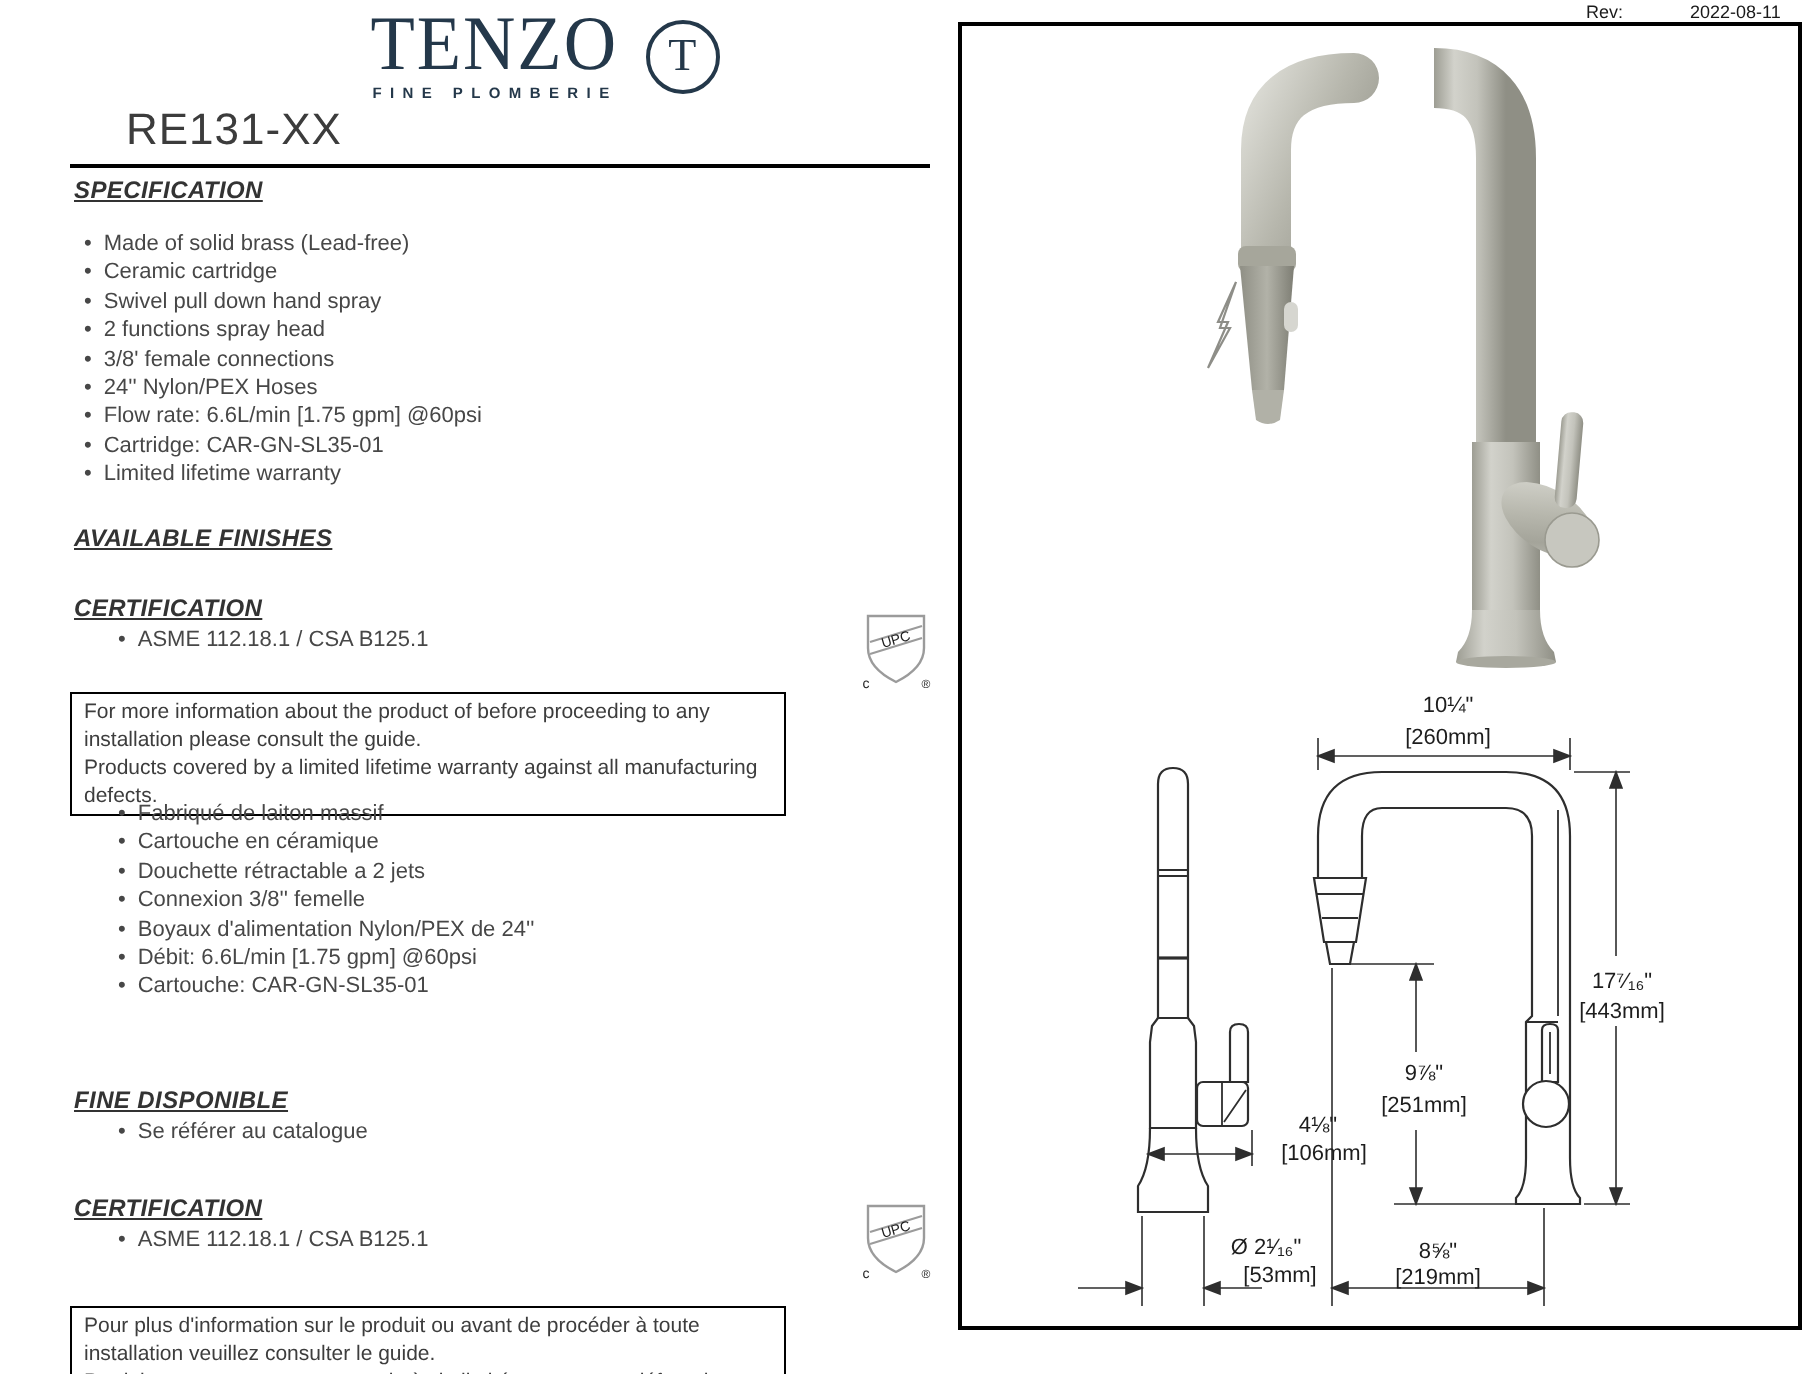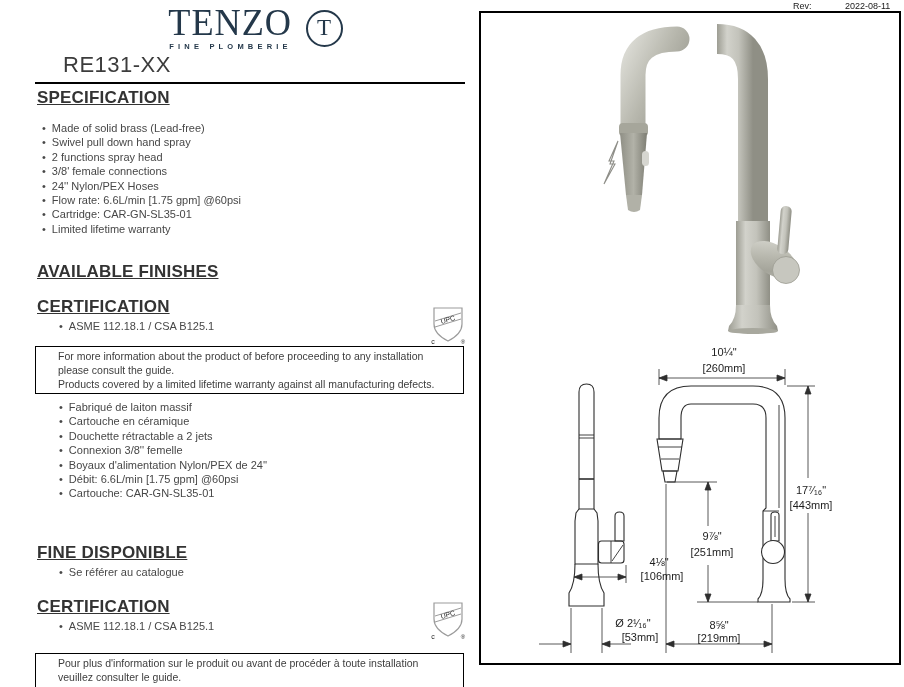--- a/index.html
+++ b/index.html
@@ -1,48 +1,48 @@
 <!DOCTYPE html>
 <html><head>
 <meta charset="utf-8">
 <style>
   html,body{margin:0;padding:0;}
   body{
     width:904px;height:687px;background:#ffffff;position:relative;overflow:hidden;
     font-family:"Liberation Sans",sans-serif;color:#454545;
   }
   
-  .brand-block{position:absolute;top:6px;left:27px;width:430px;text-align:center;}
+  .brand-block{position:absolute;top:6px;left:44px;width:430px;text-align:center;}
   .brand-row{display:inline-flex;align-items:center;gap:12px;margin-left:26px;}
   .tz-word{display:inline-block;text-align:center;}
   .tz-name{
     font-family:"Liberation Serif",serif;font-size:37px;line-height:34px;
     color:#24384a;letter-spacing:1px;transform:scale(.98,1.04);font-weight:400;
   }
   .tz-tagline{font-size:7.5px;font-weight:bold;letter-spacing:4.2px;color:#24384a;margin-top:2px;}
   .tz-circle{
     width:33px;height:33px;border:2.4px solid #24384a;border-radius:50%;
     display:flex;align-items:center;justify-content:center;flex:0 0 auto;
   }
   .tz-monogram{font-family:"Liberation Serif",serif;font-size:23px;color:#24384a;margin-top:-2px;}
   .model{position:absolute;top:52px;left:35px;width:430px;text-align:left;
     padding-left:28px;box-sizing:border-box;font-size:22px;color:#3c3c3c;letter-spacing:.5px;}
   .rule{position:absolute;top:82px;left:35px;width:430px;border-top:2px solid #000;}
   
   .sec{position:absolute;left:37px;width:400px;}
-  .sec-title{font-size:17px;font-weight:bold;color:#333;text-decoration:underline;letter-spacing:.2px;}
+  .sec-title{font-size:12px;font-weight:bold;color:#333;text-decoration:underline;letter-spacing:.2px;font-style:italic;}
   .sec ul{margin:0;padding:0;list-style:none;font-size:11px;color:#474747;}
   .sec li{line-height:14.4px;}
   .sec li::before{content:"•";margin-right:6px;}
   .ul-spec{padding-left:5px !important;margin-top:13px !important;}
   .ul-sub{padding-left:22px !important;margin-top:2px !important;}
   .ul-spec-fr{padding-left:22px !important;margin-top:15px !important;}
   .note-box{
-    position:absolute;left:35px;width:429px;box-sizing:border-box;border:1px solid #000;
-    padding:2px 22px;font-size:10.5px;color:#3d3d3d;line-height:14px;background:#fff;
+    position:absolute;left:35px;width:358px;box-sizing:border-box;border:1px solid #000;
+    padding:2px 6px;font-size:10.5px;color:#3d3d3d;line-height:14px;background:#fff;
   }
   
   .rev-label{position:absolute;top:1px;left:793px;font-size:9px;color:#1a1a1a;}
   .rev-date{position:absolute;top:1px;left:845px;font-size:9px;color:#1a1a1a;}
   
   .product-box{
     position:absolute;top:11px;left:479px;width:422px;height:654px;
     border:2px solid #000;box-sizing:border-box;background:#fff;
   }
   .photo-wrap{position:absolute;top:0;left:0;width:418px;height:328px;}
@@ -67,20 +67,21 @@
 <div class="model">RE131-XX</div>
 <div class="rule"></div>
 
 <span class="rev-label">Rev:</span>
 <span class="rev-date">2022-08-11</span>
 
 <div class="sec" style="top:88px;">
   <div class="sec-title">SPECIFICATION</div>
   <ul class="ul-spec">
     <li>Made of solid brass (Lead-free)</li>
+    <li>Ceramic cartridge</li>
     <li>Swivel pull down hand spray</li>
     <li>2 functions spray head</li>
     <li>3/8' female connections</li>
     <li>24'' Nylon/PEX Hoses</li>
     <li>Flow rate: 6.6L/min [1.75 gpm] @60psi</li>
     <li>Cartridge: CAR-GN-SL35-01</li>
     <li>Limited lifetime warranty</li>
   </ul>
 </div>
 

